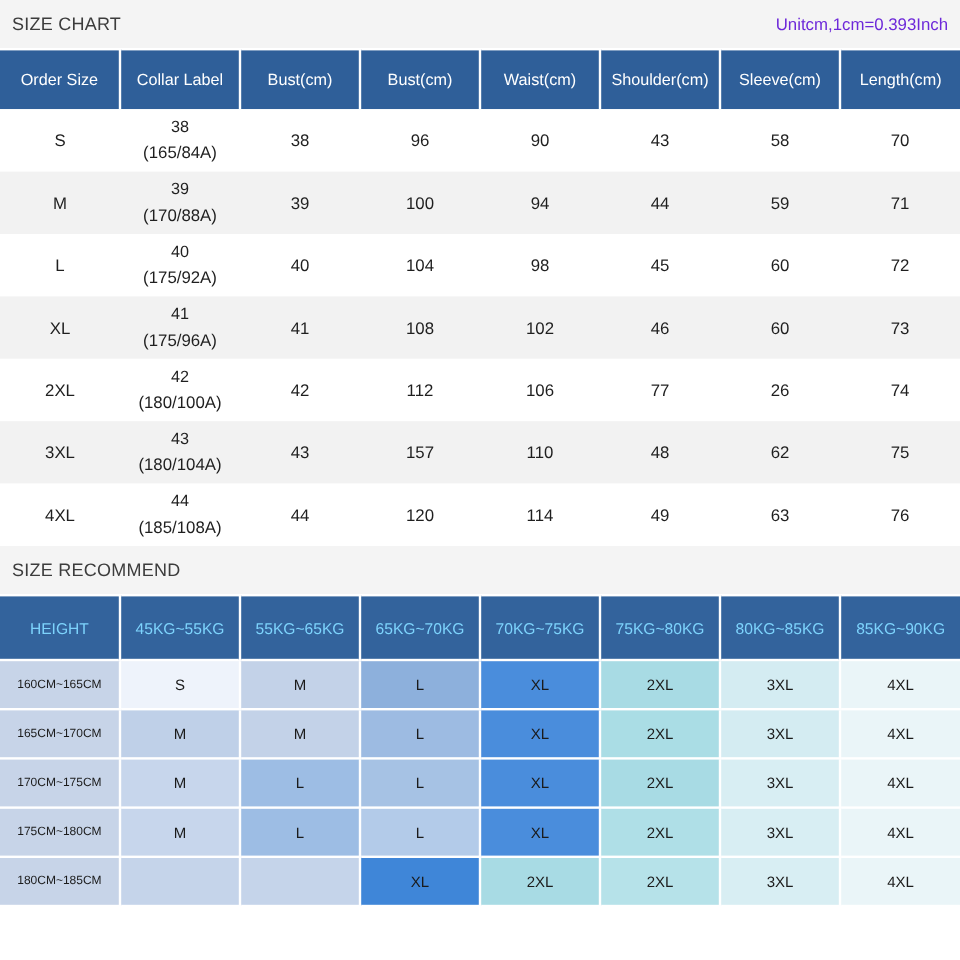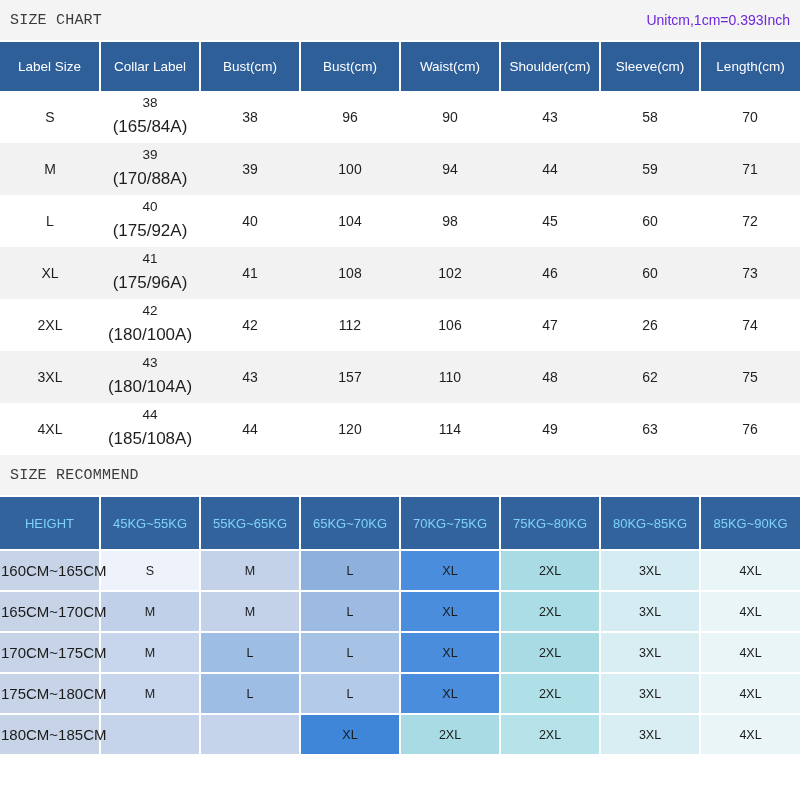--- a/index.html
+++ b/index.html
@@ -28,21 +28,21 @@
     display: flex;
     align-items: center;
     justify-content: space-between;
     padding: 0 10px;
     box-sizing: border-box;
   }
   .title-band .band-title {
     font-size: 15px;
     letter-spacing: .2px;
     color: #3c3c3c;
-    font-family: Liberation Mono, monospace;
+    font-family: Liberation Sans, sans-serif;
   }
   .title-band .band-unit {
     font-size: 14px;
     color: #6d28d9;
   }
 
   
   table.grid {
     width: 800px;
     border-collapse: collapse;
@@ -79,21 +79,21 @@
     border: 0;
     padding: 0;
   }
   .chart-body tr.alt td { background: #f2f2f2; }
   .chart-body td.collar {
     line-height: 1.55;
     font-size: 13.5px;
   }
   .chart-body td.collar .collar-sub {
     display: block;
-    font-size: 17px;
+    font-size: 14px;
   }
 
   
   .rec-head th {
     background: #33639c;
     color: #7dd3fc;
     font-size: 13px;
     height: 54px;
     border-left: 2px solid #ffffff;
     border-right: 2px solid #ffffff;
@@ -111,38 +111,38 @@
     color: #1b1b1b;
     border: 2px solid #ffffff;
     padding: 0 1px;
     box-sizing: border-box;
     white-space: nowrap;
   }
   .rec-body td:first-child { border-left: 0; }
   .rec-body td:last-child  { border-right: 0; }
   .rec-body td.hlabel {
     background: #c7d4e8;
-    font-size: 15px;
+    font-size: 10px;
     color: #1b1b1b;
   }
 </style>
 </head>
 <body>
 
 <div class="page">
 
   <div class="title-band">
     <span class="band-title">SIZE CHART</span>
     <span class="band-unit">Unitcm,1cm=0.393Inch</span>
   </div>
 
   <table class="grid">
     <thead class="chart-head">
       <tr>
-        <th>Label Size</th>
+        <th>Order Size</th>
         <th>Collar Label</th>
         <th>Bust(cm)</th>
         <th>Bust(cm)</th>
         <th>Waist(cm)</th>
         <th>Shoulder(cm)</th>
         <th>Sleeve(cm)</th>
         <th>Length(cm)</th>
       </tr>
     </thead>
     <tbody class="chart-body" id="chart-body">
@@ -185,21 +185,21 @@
           <td>46</td>
           <td>60</td>
           <td>73</td>
         </tr>
         <tr>
           <td>2XL</td>
           <td class="collar"><span>42</span><span class="collar-sub">(180/100A)</span></td>
           <td>42</td>
           <td>112</td>
           <td>106</td>
-          <td>47</td>
+          <td>77</td>
           <td>26</td>
           <td>74</td>
         </tr>
         <tr class="alt">
           <td>3XL</td>
           <td class="collar"><span>43</span><span class="collar-sub">(180/104A)</span></td>
           <td>43</td>
           <td>157</td>
           <td>110</td>
           <td>48</td>

